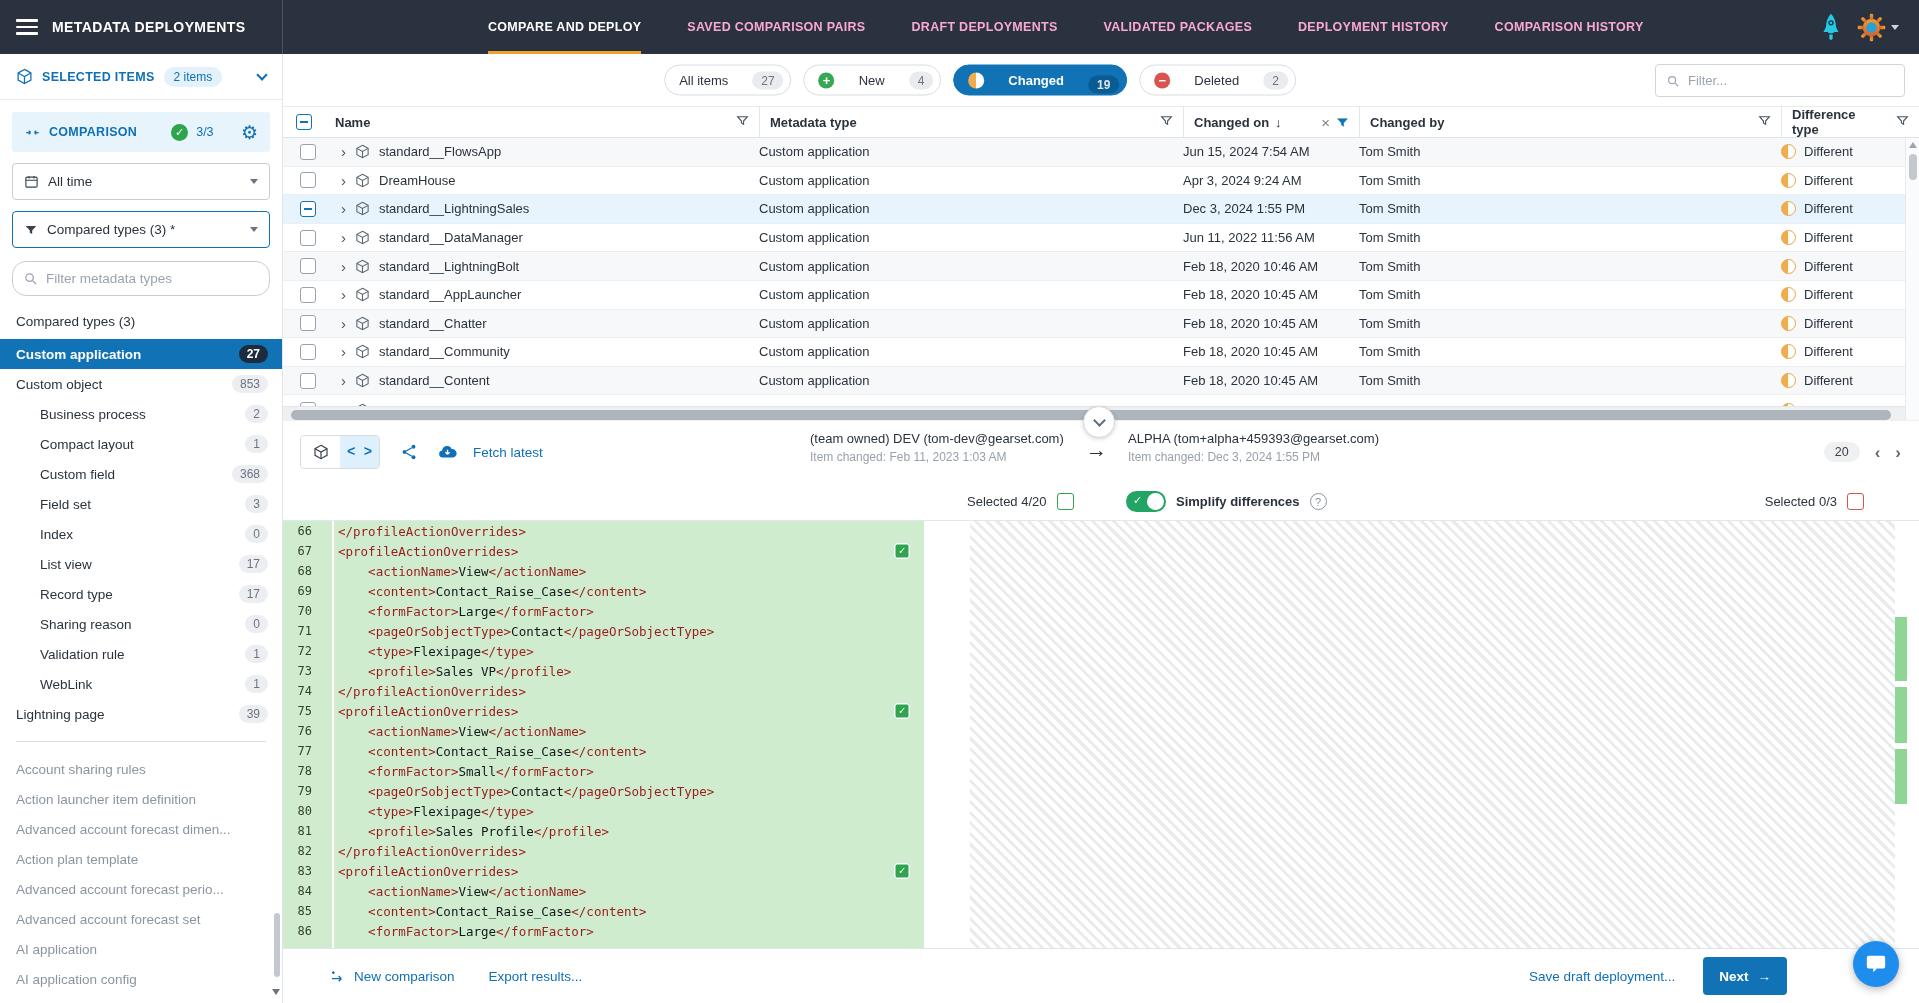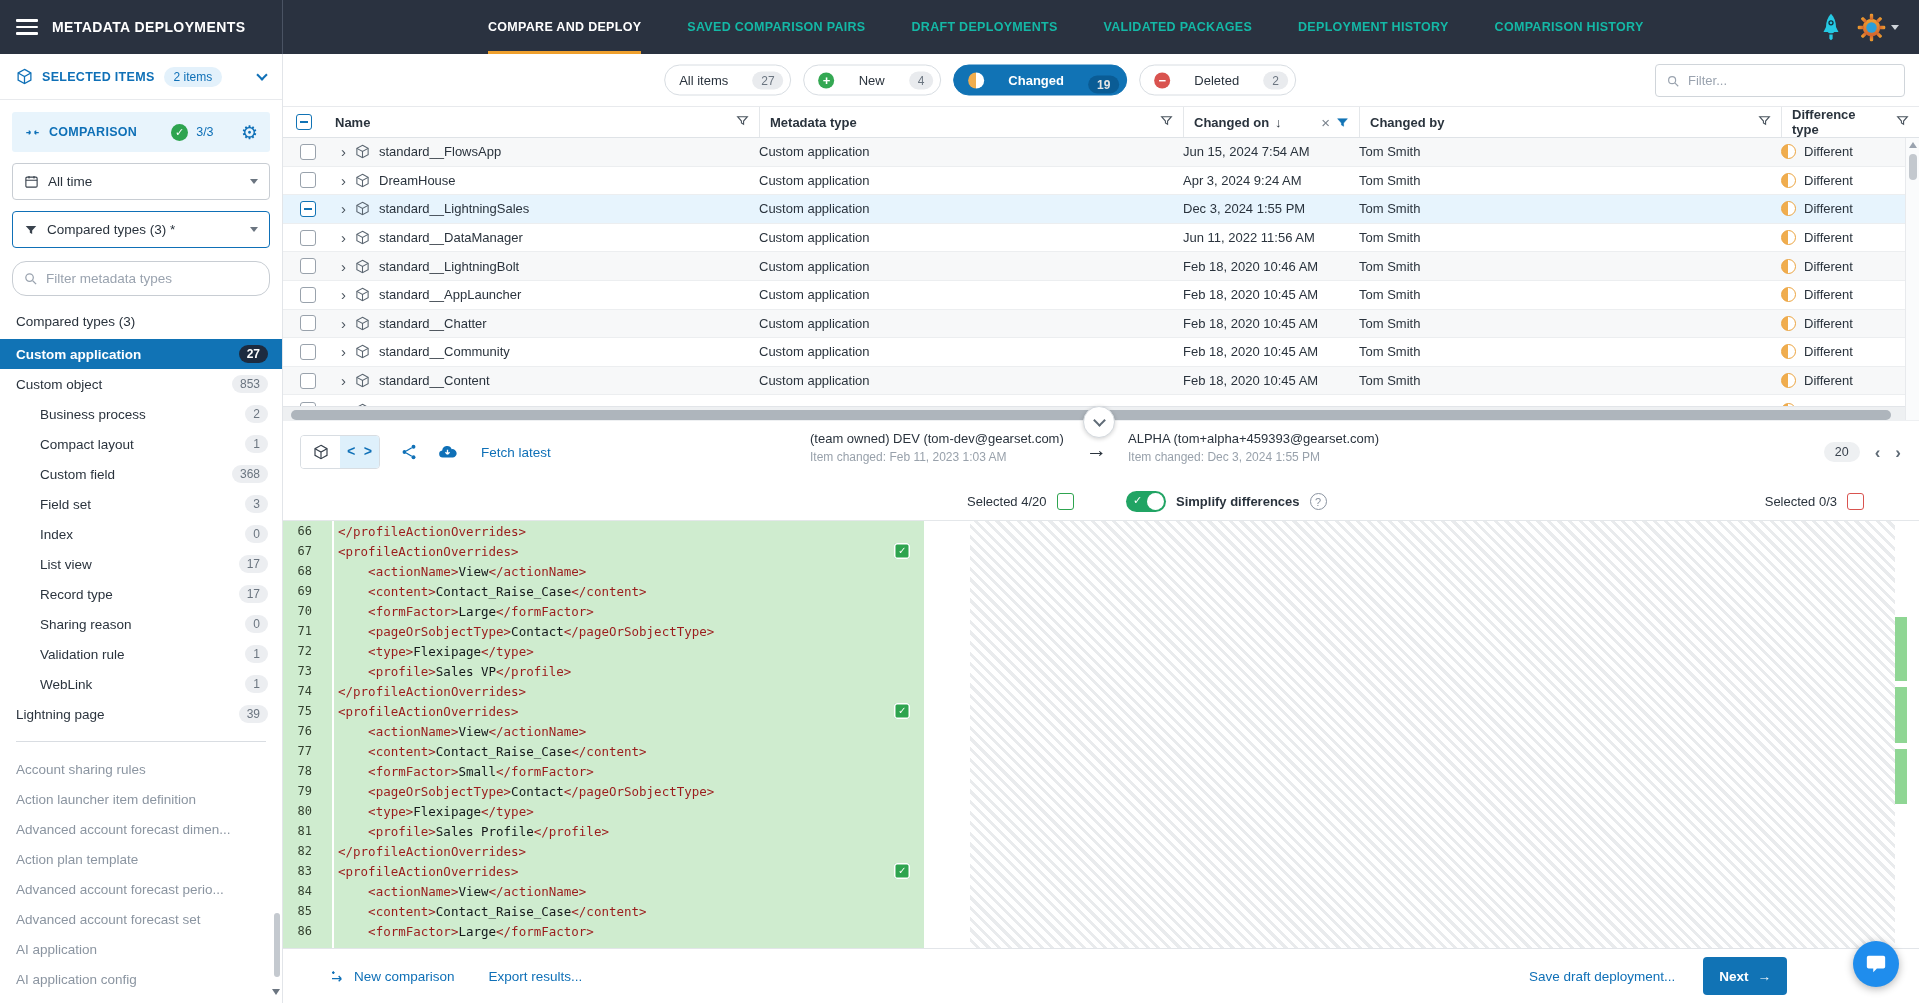--- a/index.html
+++ b/index.html
@@ -6,21 +6,21 @@
   html,body { width:1919px; height:1003px; overflow:hidden; }
   body { font-family:"Liberation Sans", sans-serif; background:#fff; position:relative; color:#2a333d; }
 
   
   .topnav { height:54px; background:#2a3240; display:flex; align-items:stretch; color:#fff; }
   .nav-left { width:283px; display:flex; align-items:center; border-right:1px solid #4a5363; padding-left:16px; gap:14px; flex:none; }
   .hamburger { width:22px; display:flex; flex-direction:column; gap:4px; cursor:pointer; }
   .hamburger span { height:2.5px; background:#fff; border-radius:1px; }
   .nav-title { font-weight:bold; font-size:14px; letter-spacing:.4px; white-space:nowrap; }
   .nav-tabs { display:flex; gap:46px; margin-left:205px; align-items:stretch; }
-  .nav-tab { color:#14b8a6; font-weight:bold; font-size:12.5px; letter-spacing:.3px; display:flex; align-items:center; border-bottom:3px solid transparent; border-top:3px solid transparent; cursor:pointer; white-space:nowrap; }
+  .nav-tab { color:#f9a8d4; font-weight:bold; font-size:12.5px; letter-spacing:.3px; display:flex; align-items:center; border-bottom:3px solid transparent; border-top:3px solid transparent; cursor:pointer; white-space:nowrap; }
   .nav-tab.active { color:#fff; border-bottom-color:#efa02d; }
   .nav-right { margin-left:auto; display:flex; align-items:center; gap:16px; padding-right:20px; }
   .avatar-wrap { display:flex; align-items:center; gap:5px; cursor:pointer; }
   .caret-down { width:0; height:0; border-left:4px solid transparent; border-right:4px solid transparent; border-top:5px solid #cfd4da; }
 
   
   .app { display:flex; height:949px; }
 
   
   .sidebar { width:283px; flex:none; border-right:1px solid #e2e5e9; background:#fff; position:relative; overflow:hidden; }
@@ -95,21 +95,21 @@
   .hthumb { position:absolute; top:2.5px; left:8px; right:28px; height:10px; background:#aeb5bc; border-radius:5px; }
   .collapse-btn { position:absolute; left:800px; top:352px; width:32px; height:32px; border-radius:50%; background:#fff; border:1px solid #d4d9de; box-shadow:0 1px 4px rgba(0,0,0,.18); display:flex; align-items:center; justify-content:center; z-index:6; cursor:pointer; }
   .collapse-btn .v { width:9px; height:9px; border-right:2px solid #5f6b76; border-bottom:2px solid #5f6b76; transform:rotate(45deg); margin-top:-4px; }
 
   
   .diff-toolbar { height:62px; background:#fff; position:relative; flex:none; display:flex; align-items:center; padding-left:17px; }
   .seg { display:flex; border:1px solid #d8dde2; border-radius:4px; overflow:hidden; height:34px; }
   .seg-btn { width:39px; display:flex; align-items:center; justify-content:center; cursor:pointer; background:#fff; }
   .seg-btn.on { background:#def0fb; color:#0f70b7; font-weight:bold; font-family:"Liberation Mono",monospace; font-size:14px; }
   .share-btn { margin-left:20px; cursor:pointer; display:flex; }
-  .fetch { margin-left:20px; display:flex; gap:24px; align-items:center; color:#0f70b7; font-size:13.5px; cursor:pointer; }
+  .fetch { margin-left:20px; display:flex; gap:16px; align-items:center; color:#0f70b7; font-size:13.5px; cursor:pointer; }
   .org { position:absolute; top:10px; }
   .org .t1 { font-size:13px; color:#2a333d; }
   .org .t2 { font-size:12px; color:#98a1ab; margin-top:4px; }
   .org-src { left:527px; }
   .org-arrow { position:absolute; left:803px; top:17px; font-size:21px; color:#2a333d; }
   .org-tgt { left:845px; }
   .diff-nav { position:absolute; right:18px; top:0; height:100%; display:flex; align-items:center; gap:15px; }
   .count-20 { background:#eef0f2; color:#39424d; border-radius:11px; padding:3px 11px; font-size:12.5px; }
   .pg-chev { color:#5f6b76; font-size:17px; cursor:pointer; font-weight:bold; line-height:1; }
 

